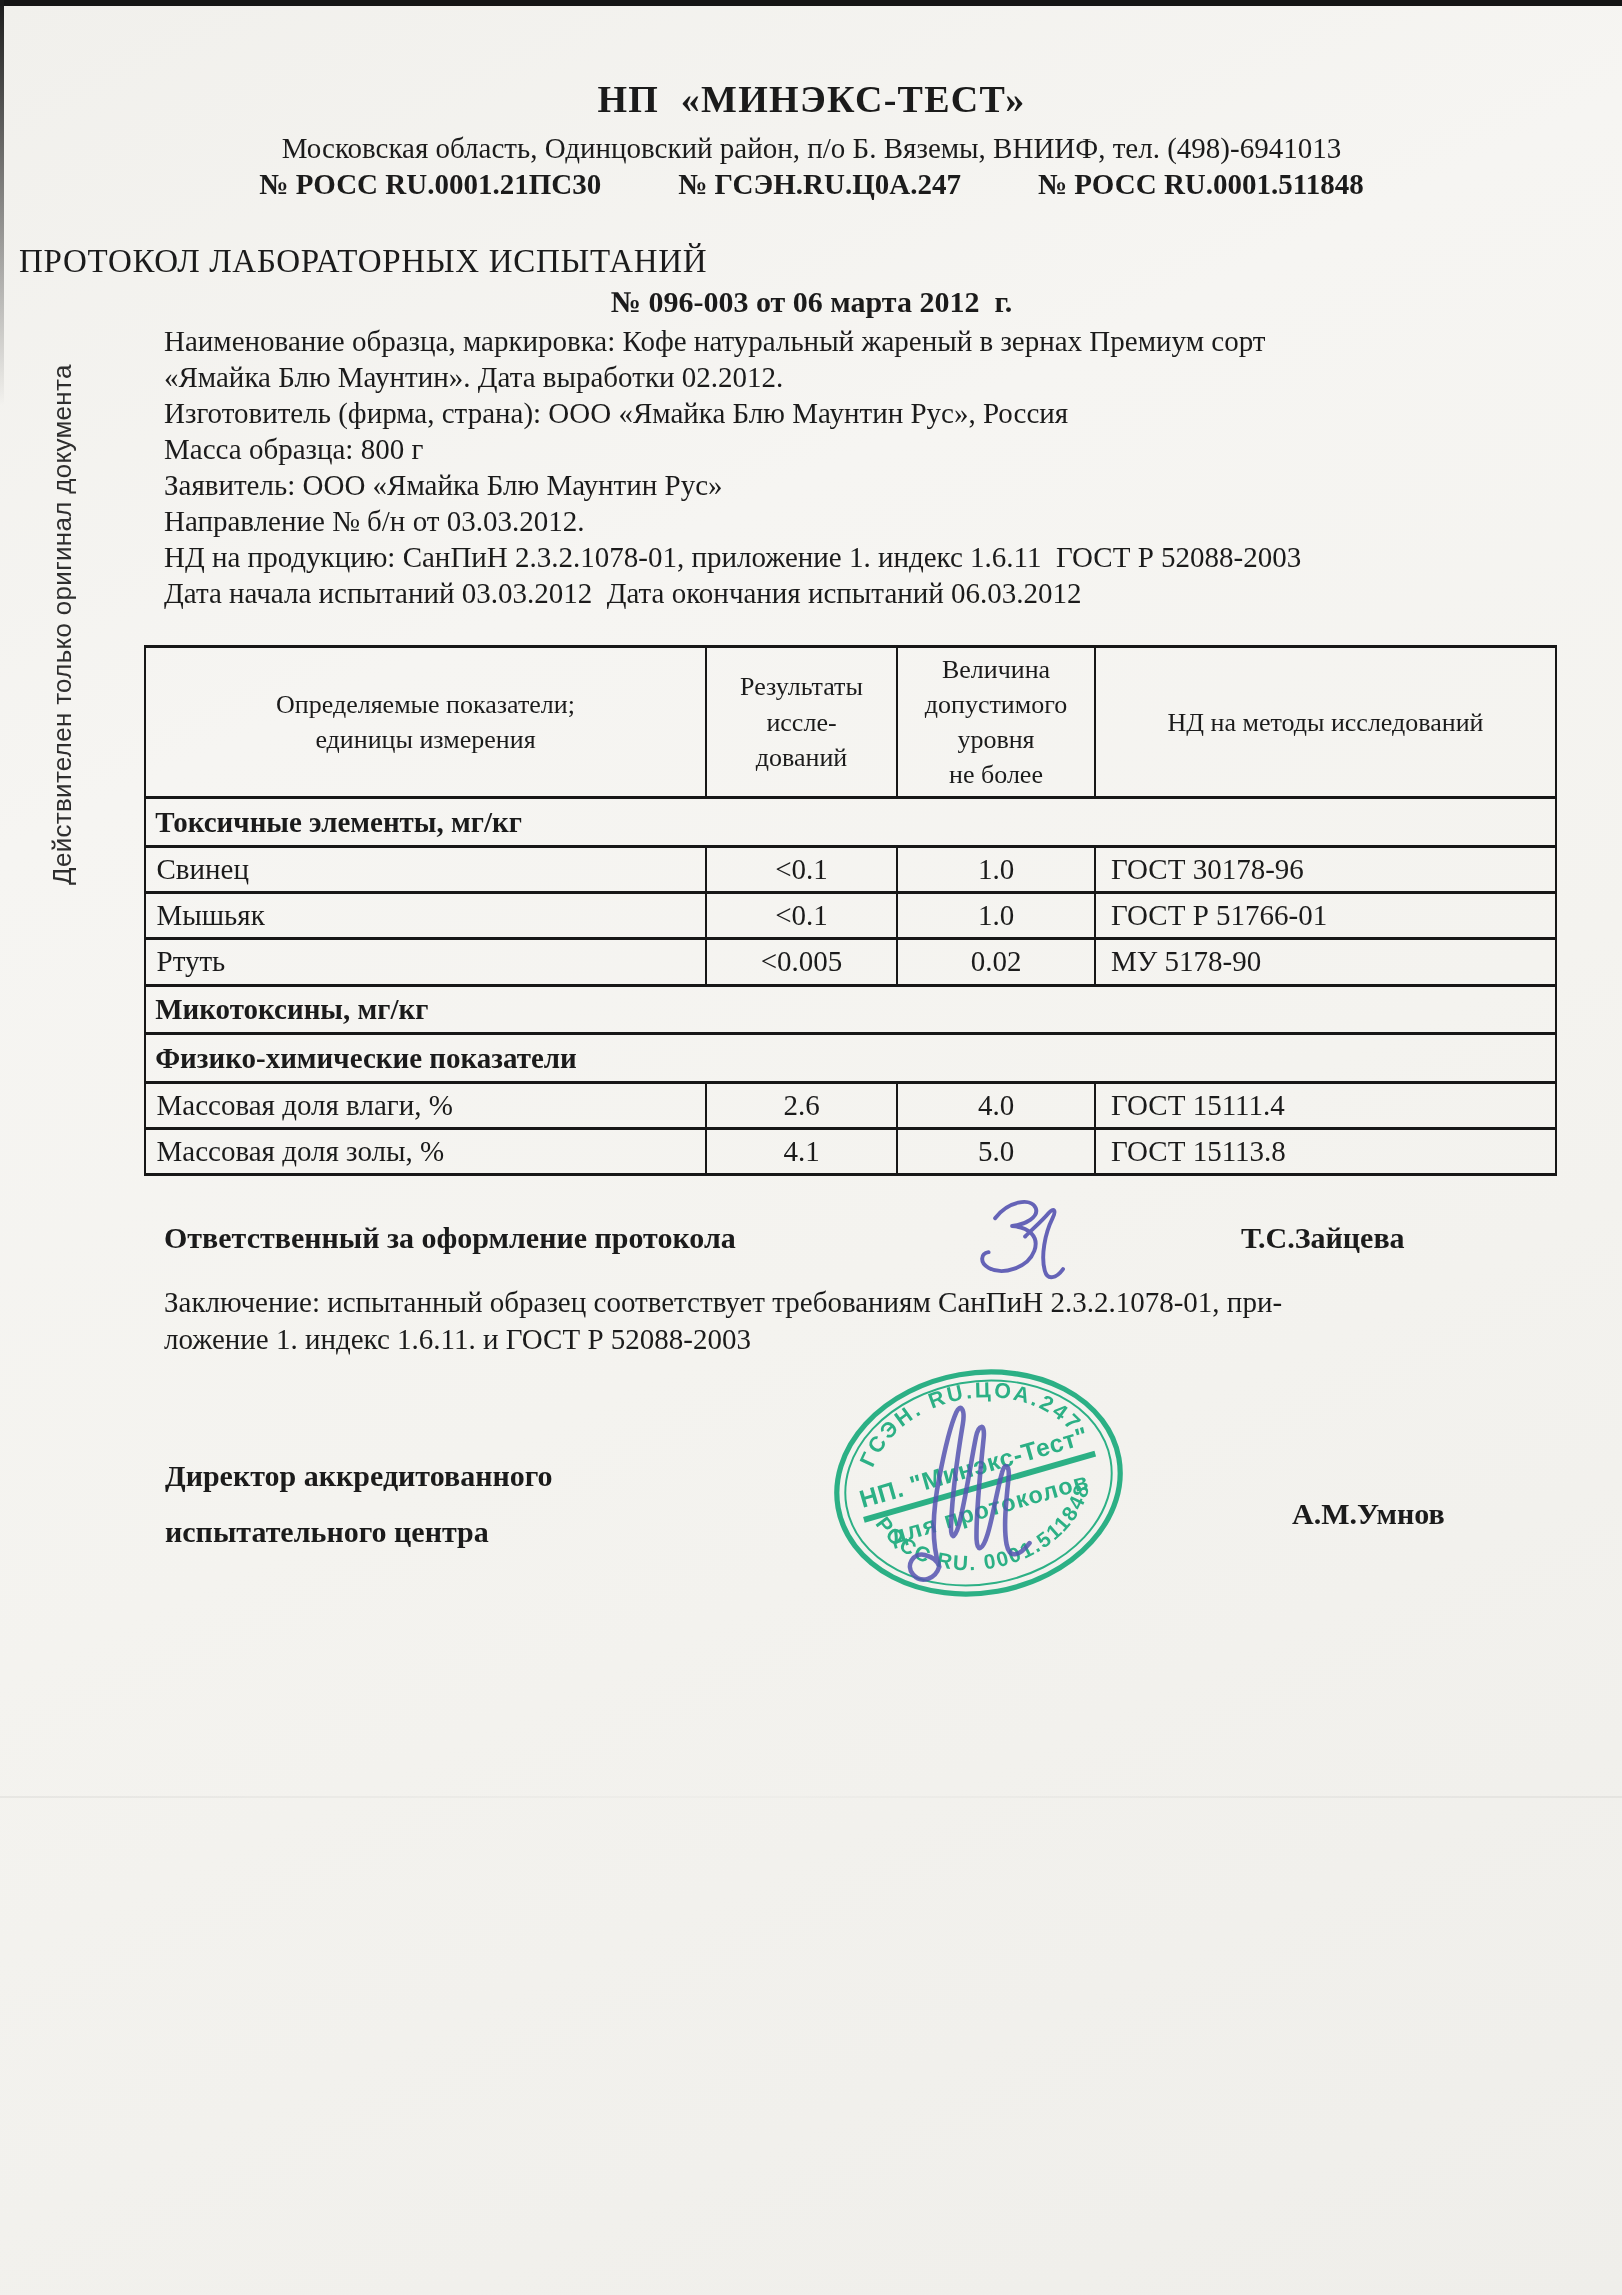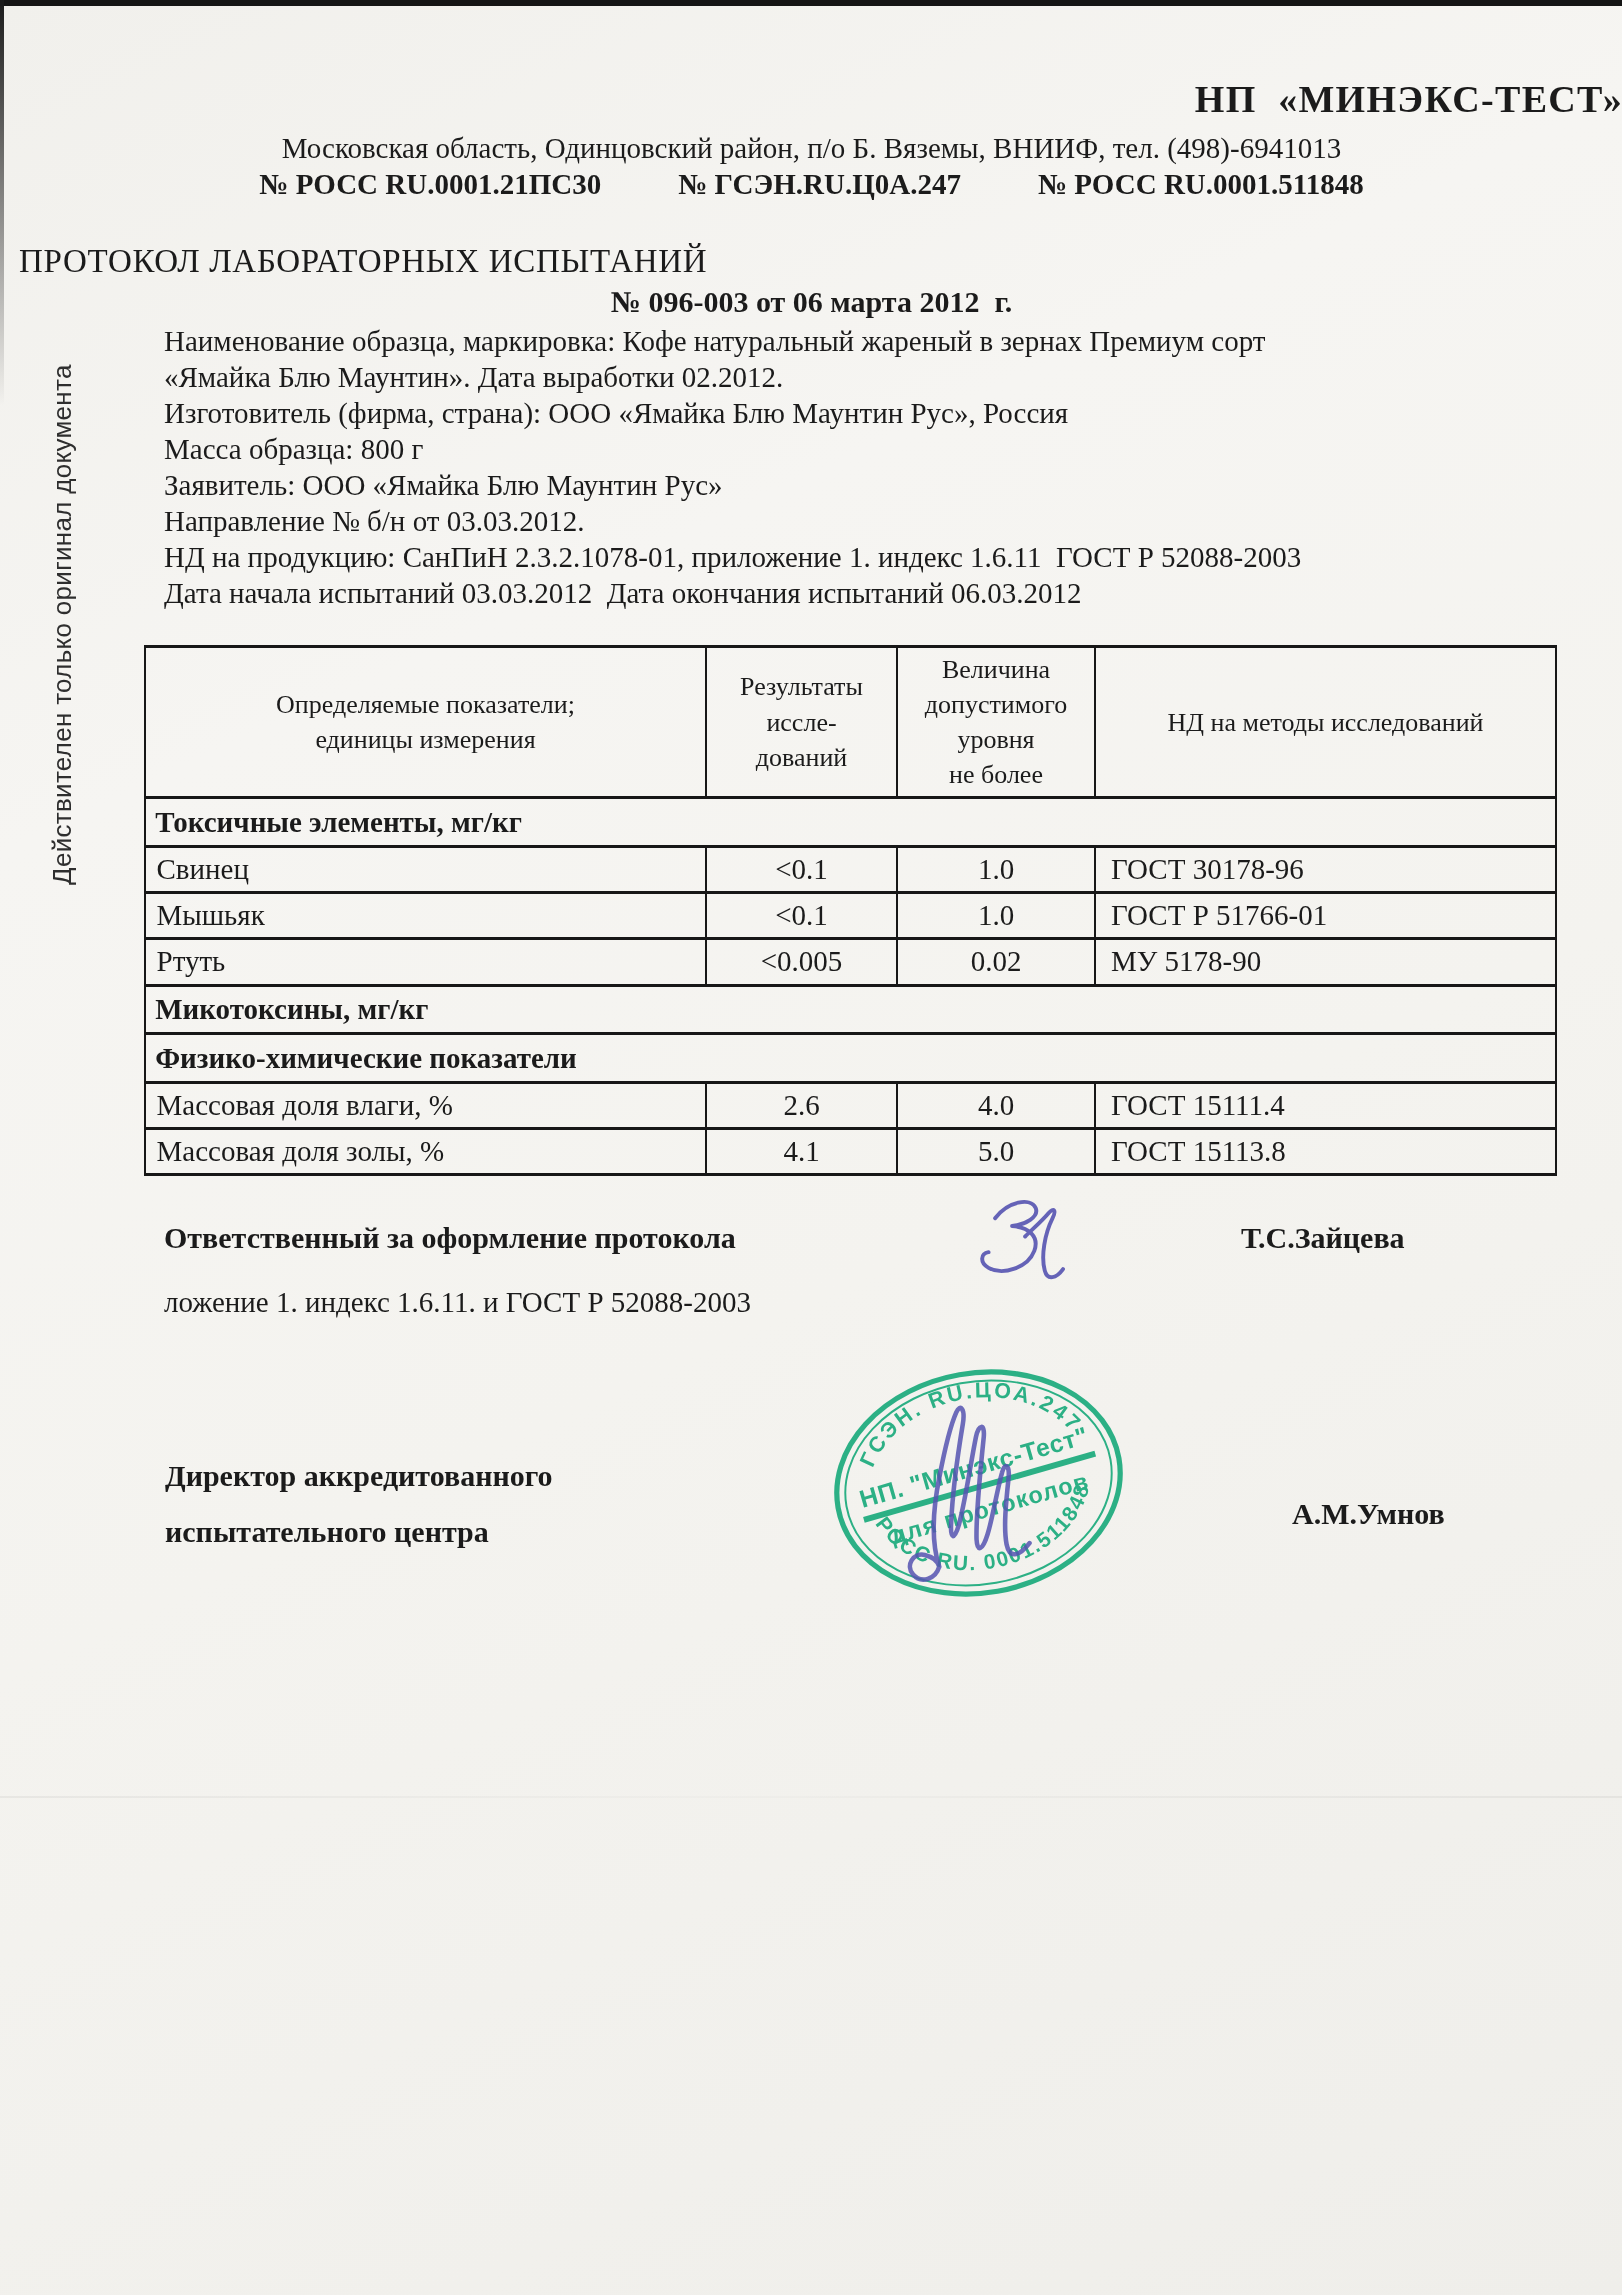--- a/index.html
+++ b/index.html
@@ -7,21 +7,21 @@
     position:relative;width:1623px;height:2295px;overflow:hidden;
     background:linear-gradient(155deg,#f1f0ec 0%,#f6f5f2 28%,#f4f3ef 55%,#efeeea 100%);
     font-family:"Liberation Serif","DejaVu Serif",serif;color:#1b1b1b;
   }
   .scan-top{position:absolute;top:0;left:0;right:0;height:5.9px;background:#151515;}
   .scan-left{position:absolute;top:0;left:0;width:3.9px;height:406px;
     background:linear-gradient(#1b1b1b,rgba(27,27,27,0));}
   .crease{position:absolute;top:1796px;left:0;width:100%;height:2px;
     background:linear-gradient(90deg,rgba(0,0,0,.05),rgba(0,0,0,.015) 45%,rgba(0,0,0,.05));}
 
-  .org-name{position:absolute;top:77px;left:0;width:100%;text-align:right;
+  .org-name{position:absolute;top:77px;left:0;width:100%;text-align:center;
     font-size:38px;font-weight:bold;letter-spacing:1.3px;white-space:pre-wrap;}
   .address{position:absolute;top:132px;left:0;width:100%;text-align:center;font-size:29px;}
   .certs{position:absolute;top:168px;left:0;width:100%;display:flex;justify-content:center;
     gap:77px;font-size:29px;font-weight:bold;}
   .doc-title{position:absolute;top:243px;left:0;width:100%;
     font-size:33px;font-weight:normal;letter-spacing:0.7px;margin-left:19px;}
   .doc-number{position:absolute;top:285px;left:0;width:100%;text-align:center;
     font-size:30px;font-weight:bold;white-space:pre-wrap;}
 
   .info{position:absolute;top:323px;left:164px;width:1315px;font-size:29px;line-height:36px;}
@@ -150,20 +150,21 @@
 
   <div class="responsible-label">Ответственный за оформление протокола</div>
   <div class="responsible-name">Т.С.Зайцева</div>
 
   <svg class="sig1" width="118" height="98" viewBox="0 0 180 150">
     <path d="M 58,34 C 78,8 112,2 120,18 C 126,32 104,44 84,46 C 110,48 126,62 118,84 C 108,110 70,122 48,110 C 34,102 36,88 48,86
          M 104,62 C 116,50 130,38 140,26 C 148,17 152,22 146,34 C 134,58 128,92 134,114 C 138,130 152,126 162,112" fill="none" stroke="#5553b0" stroke-width="6" stroke-linecap="round" stroke-linejoin="round" opacity="0.9"></path>
   </svg>
 
   <div class="conclusion">
+    <div>Заключение: испытанный образец соответствует требованиям СанПиН 2.3.2.1078-01, при-</div>
     <div>ложение 1. индекс 1.6.11. и ГОСТ Р 52088-2003</div>
   </div>
 
   <div class="director-label">
     <div>Директор аккредитованного</div>
     <div>испытательного центра</div>
   </div>
   <div class="director-name">А.М.Умнов</div>
 
   <svg class="stamp-wrap" width="327" height="262" viewBox="0 0 500 400">

